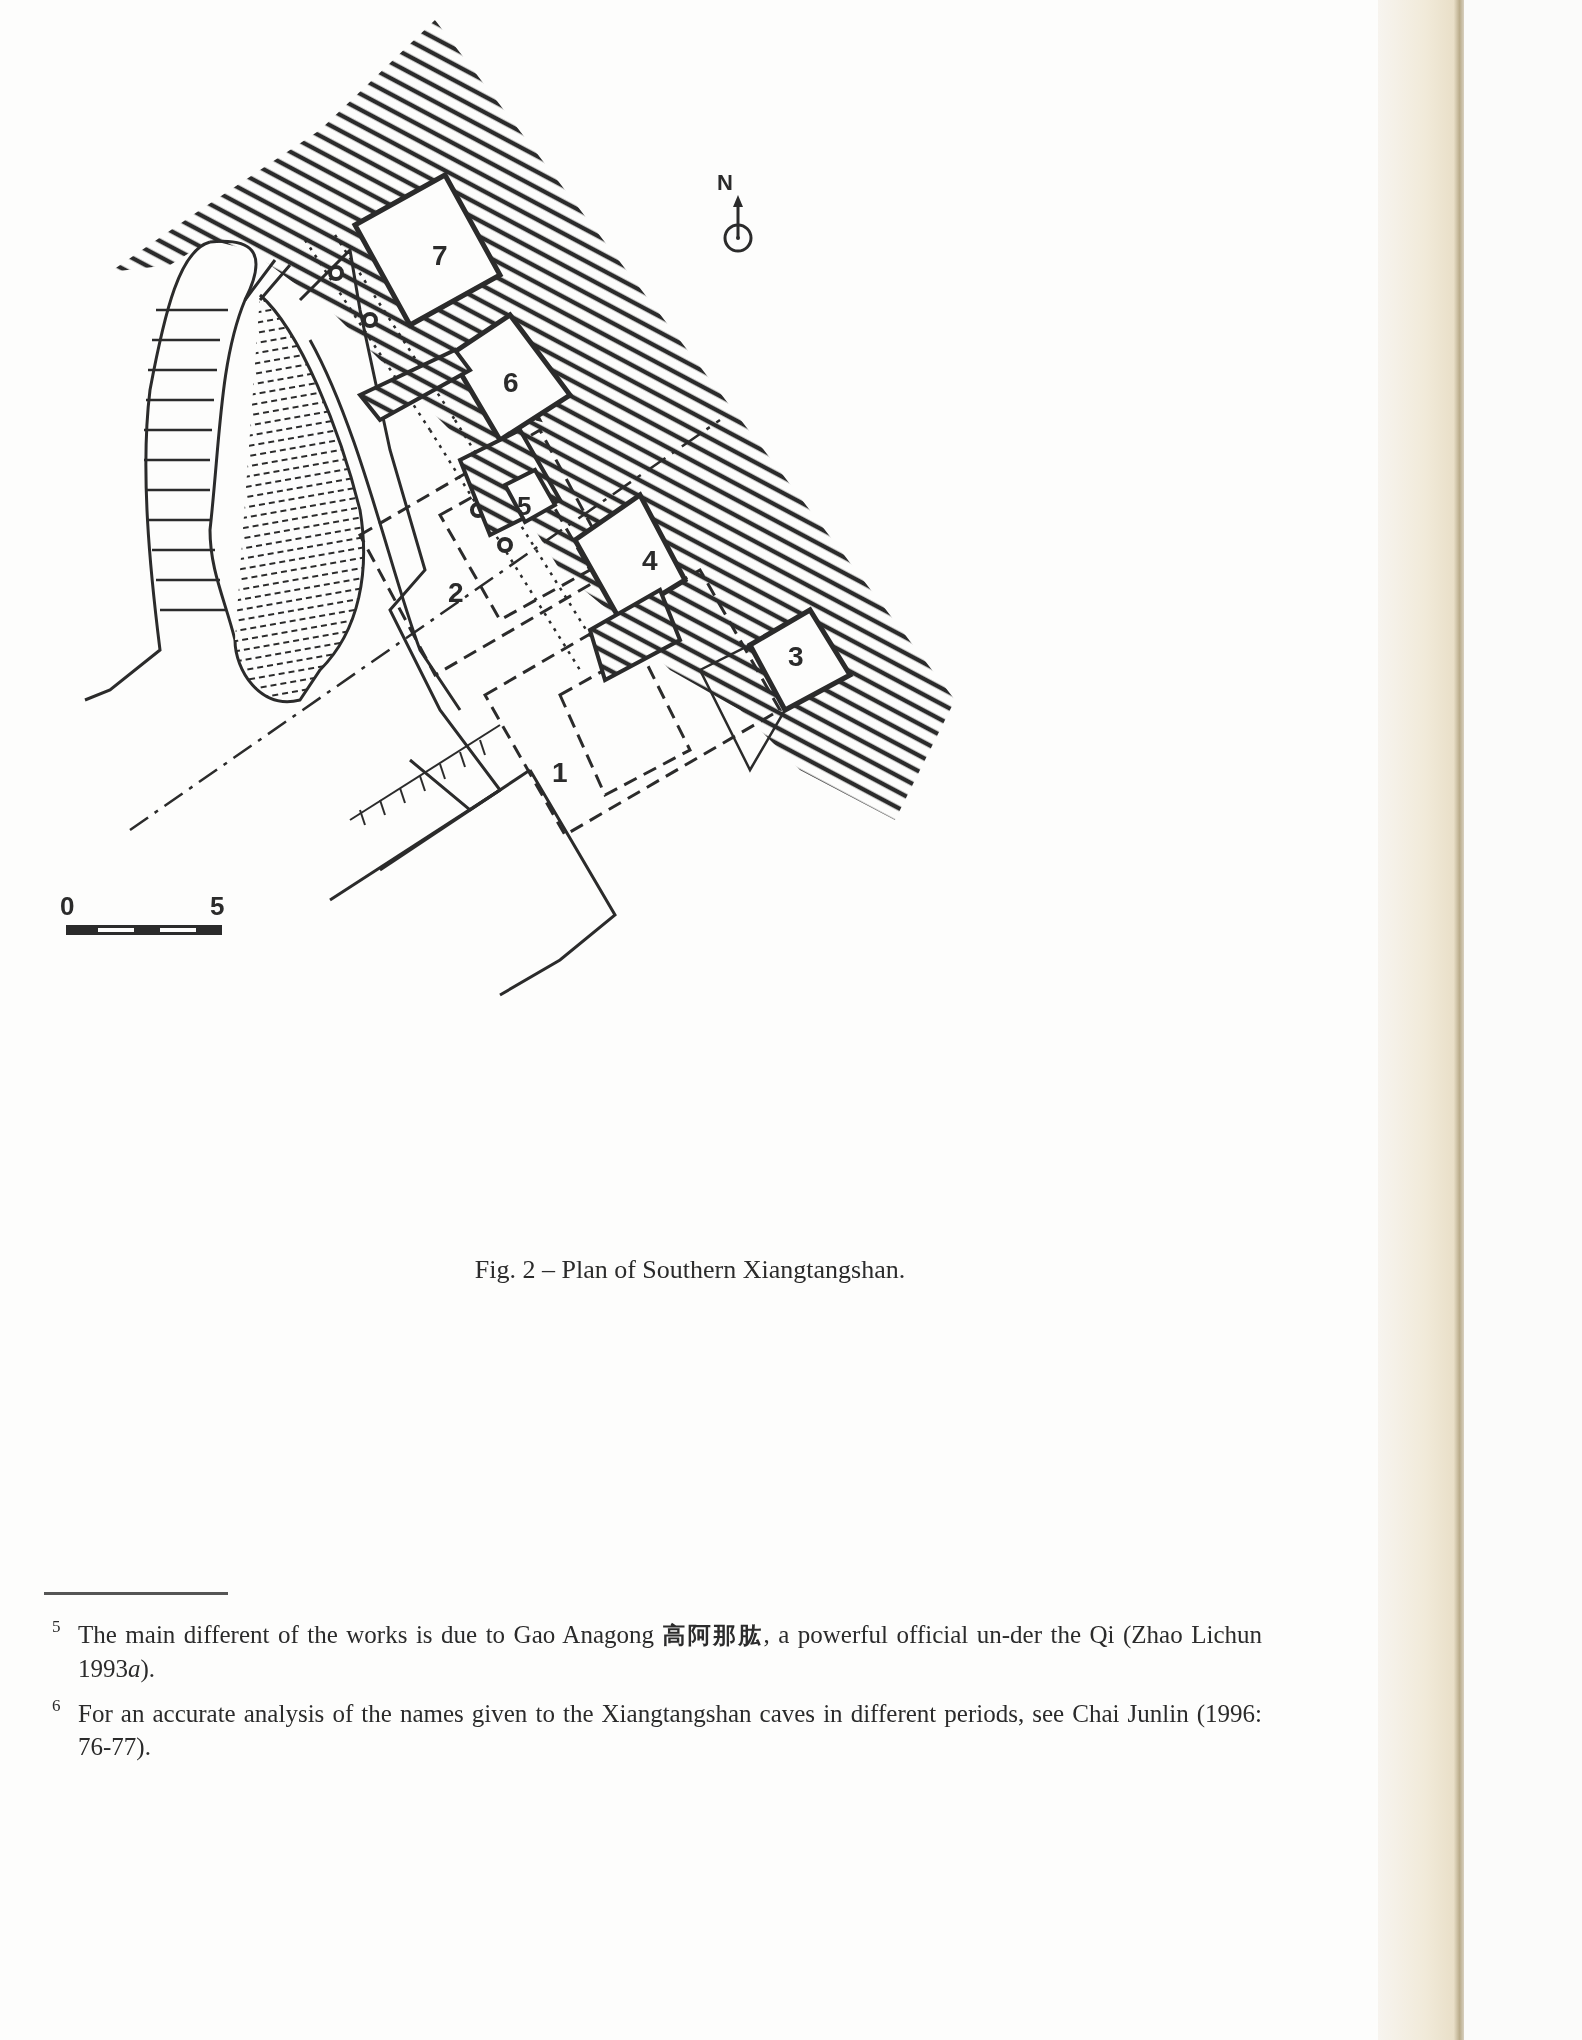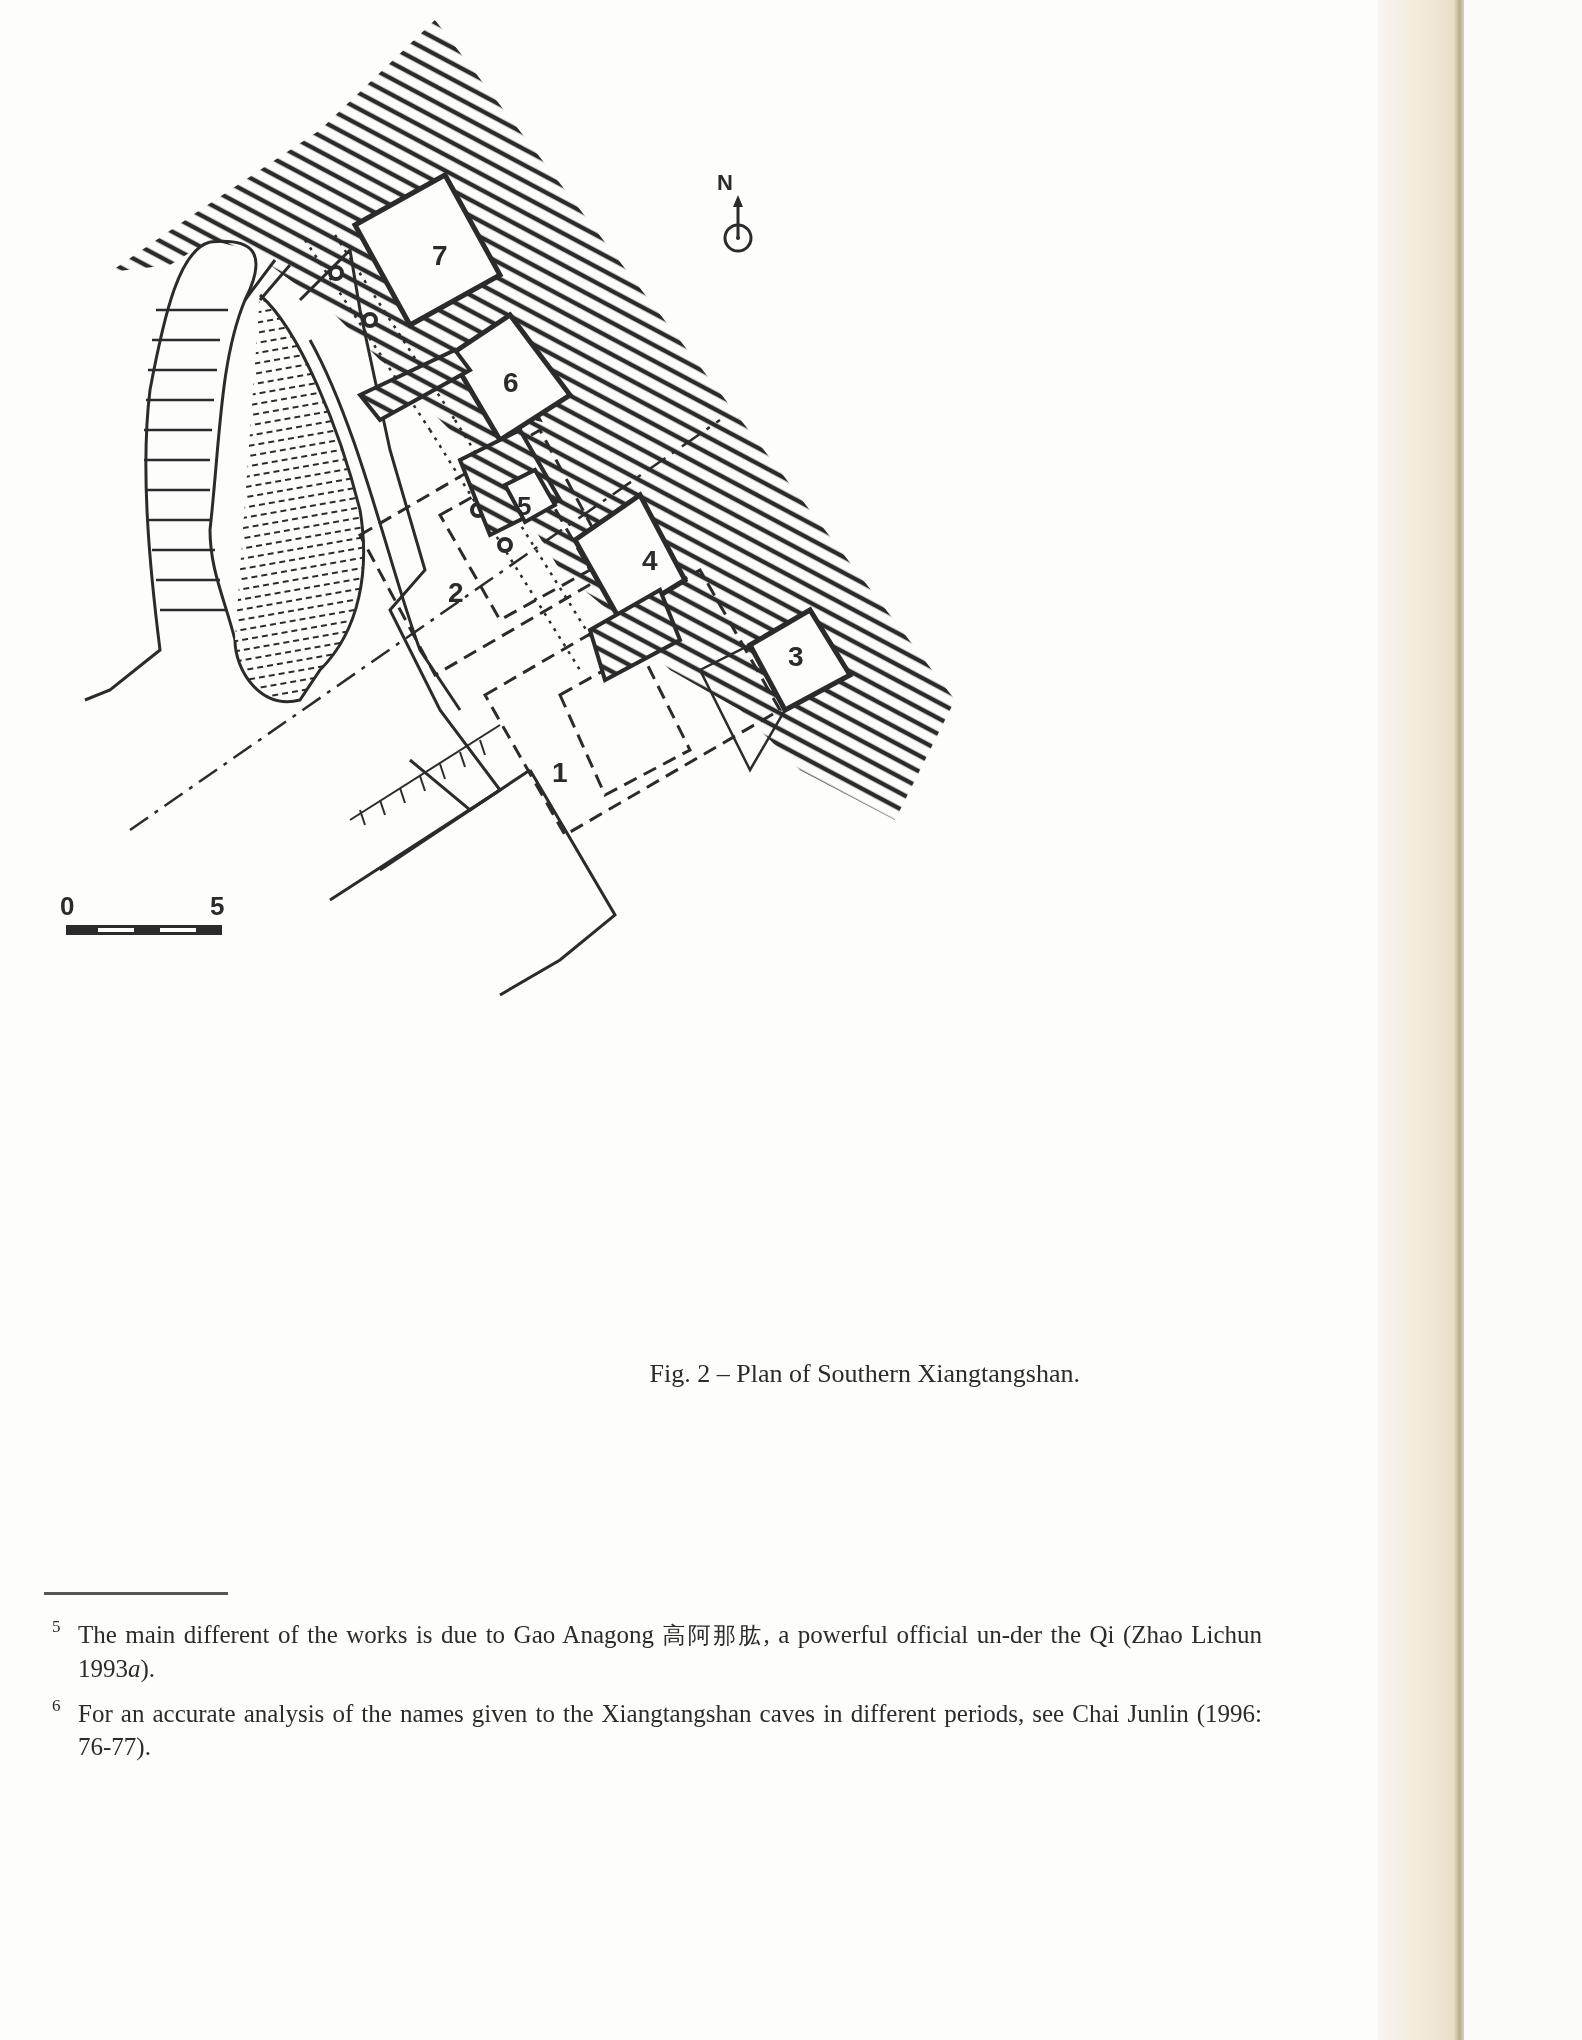--- a/index.html
+++ b/index.html
@@ -18,33 +18,33 @@
     background: #fbfbfa;
   }
   .figure {
     position: absolute; left: 60px; top: 10px; width: 1200px; height: 1240px;
   }
   .figure svg { width: 100%; height: 100%; display: block; }
   .cave-label, .scale-label, .north-label {
     font-family: "Liberation Sans", "DejaVu Sans", sans-serif; font-weight: bold; fill: #2b2b2b;
   }
   .caption {
-    position: absolute; left: 300px; top: 1356px; width: 780px; text-align: right;
+    position: absolute; left: 300px; top: 1252px; width: 780px; text-align: center;
     font-size: 26px; line-height: 35px; color: #2b2b2b;
   }
   .footnote-rule {
     position: absolute; left: 44px; top: 1592px; width: 184px; height: 3px; background: #555;
   }
   .footnotes {
     position: absolute; left: 52px; top: 1618px; width: 1210px;
     font-size: 25px; line-height: 33px; color: #2b2b2b;
   }
   .footnote { position: relative; padding-left: 26px; margin-bottom: 12px; text-align: justify; }
   .footnote .fn-num { position: absolute; left: 0; top: -8px; font-size: 17px; }
-  .cjk { font-family: "DejaVu Sans", sans-serif; font-weight: normal; font-size: 23px; }
+  .cjk { font-family: "DejaVu Sans", sans-serif; font-weight: bold; font-size: 23px; }
 </style>
 </head>
 <body>
 
 <div class="page-gutter"></div>
 <div class="page-right"></div>
 
 <div class="figure">
   <svg viewBox="0 0 1200 1240" xmlns="http://www.w3.org/2000/svg">
     <defs>

